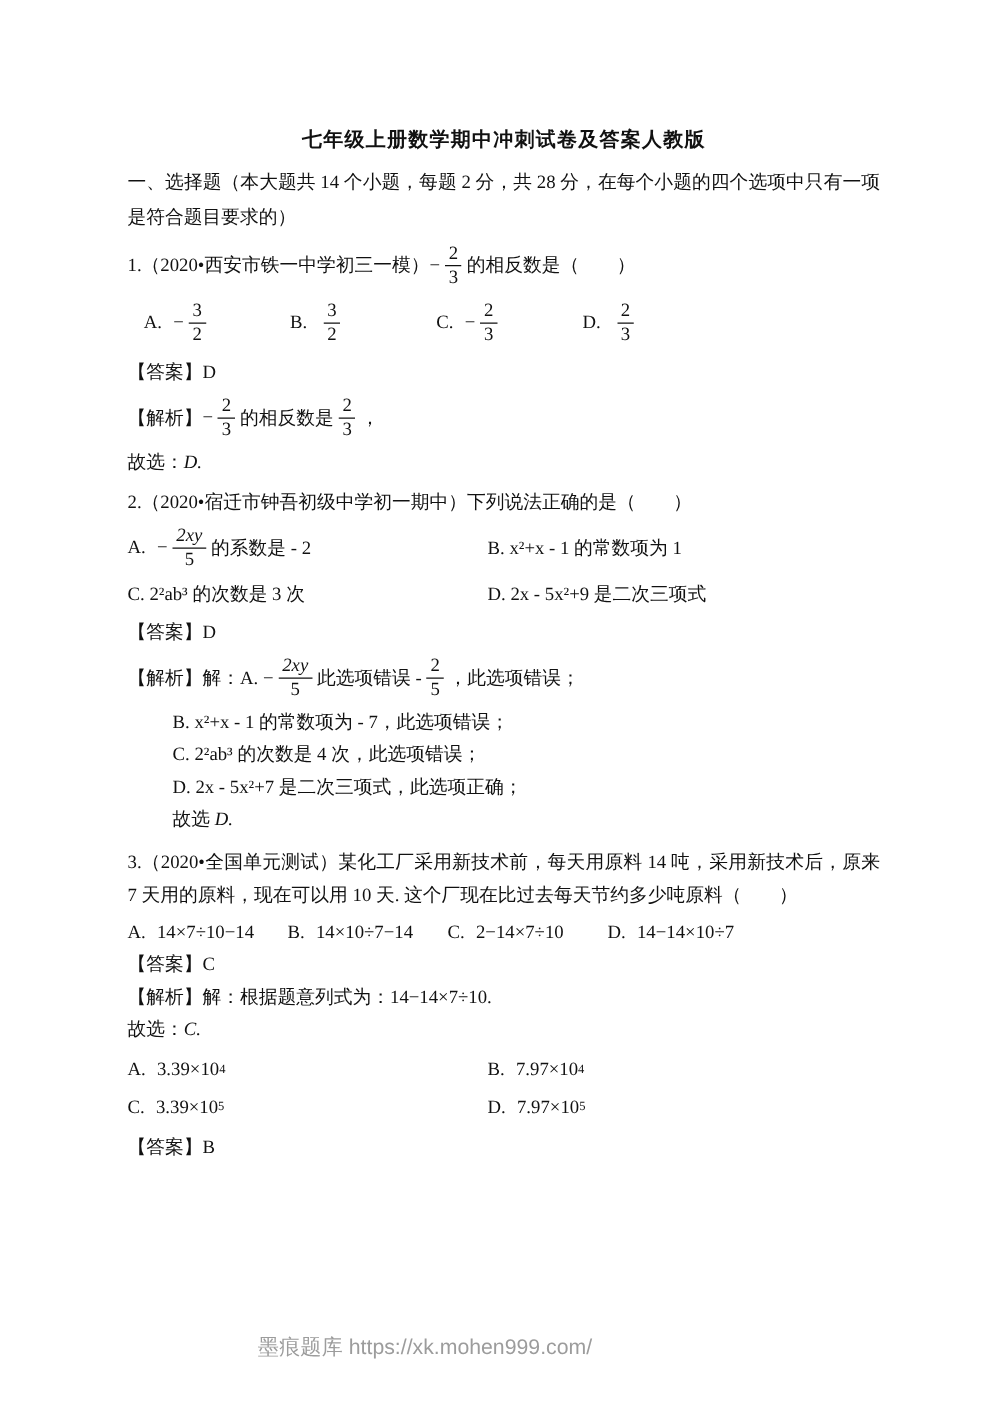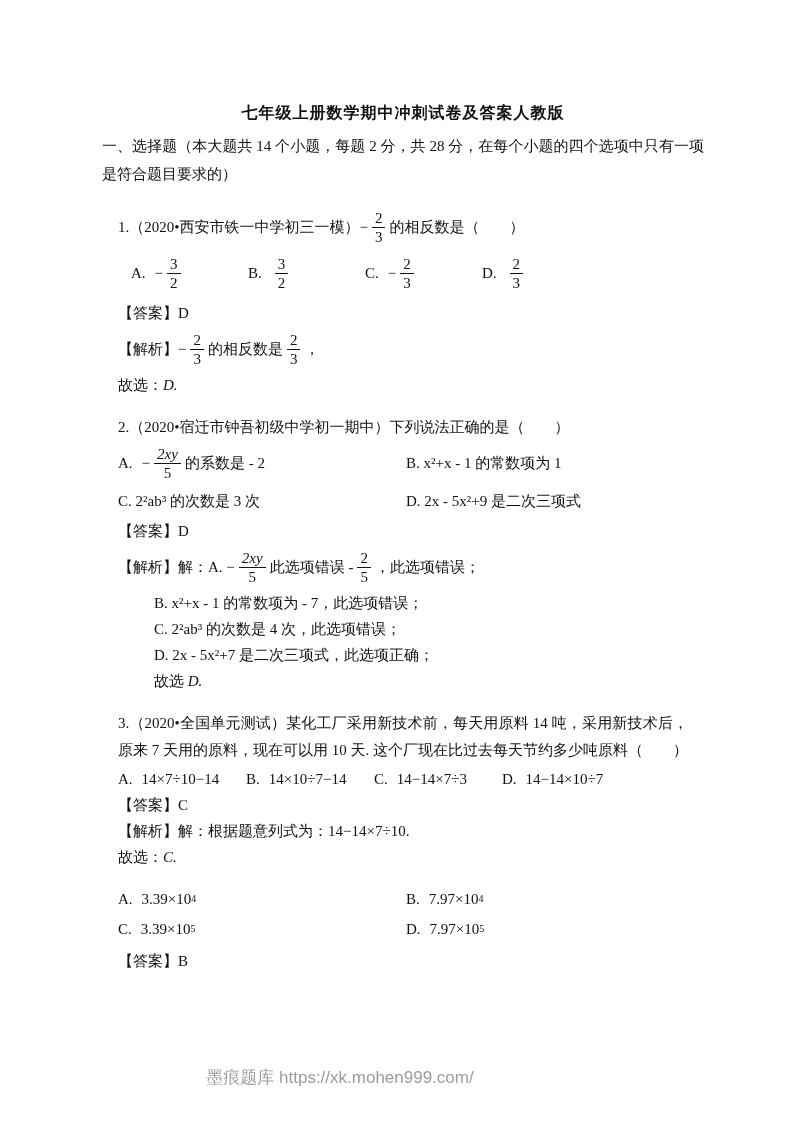--- a/index.html
+++ b/index.html
@@ -27,21 +27,21 @@
   .q3opts{display:flex;}
   .q3opts .opt{width:128px;display:flex;align-items:center;white-space:nowrap;}
   .indent{padding-left:36px;}
   .it{font-style:italic;}
   sup.exp{font-size:10px;line-height:0;}
   .mt2{margin-top:2px;}.mt4{margin-top:4px;}.mt6{margin-top:6px;}.mt8{margin-top:8px;}
   .footer{
     position:absolute;left:0;top:1066px;width:680px;text-align:center;
     font-family:"Liberation Sans","DejaVu Sans",sans-serif;font-size:17px;color:#9c9c9c;
   }
-  section{margin:16px;}
+  section{margin:0;}
 </style>
 </head>
 <body>
 
 <div class="content">
 
   <h1 class="title">七年级上册数学期中冲刺试卷及答案人教版</h1>
 
   <p class="intro">一、选择题（本大题共 14 个小题，每题 2 分，共 28 分，在每个小题的四个选项中只有一项是符合题目要求的）</p>
 
@@ -159,21 +159,21 @@
       <span class="opt">
         <span class="olabel">A.</span>
           <span>14×7÷10−14</span>
       </span>
       <span class="opt">
         <span class="olabel">B.</span>
           <span>14×10÷7−14</span>
       </span>
       <span class="opt">
         <span class="olabel">C.</span>
-          <span>14−14×7÷3</span>
+          <span>2−14×7÷10</span>
       </span>
       <span class="opt">
         <span class="olabel">D.</span>
           <span>14−14×10÷7</span>
       </span>
     </div>
     <p class="line">
       <span>【答案】</span><span>C</span>
     </p>
     <p class="line">

